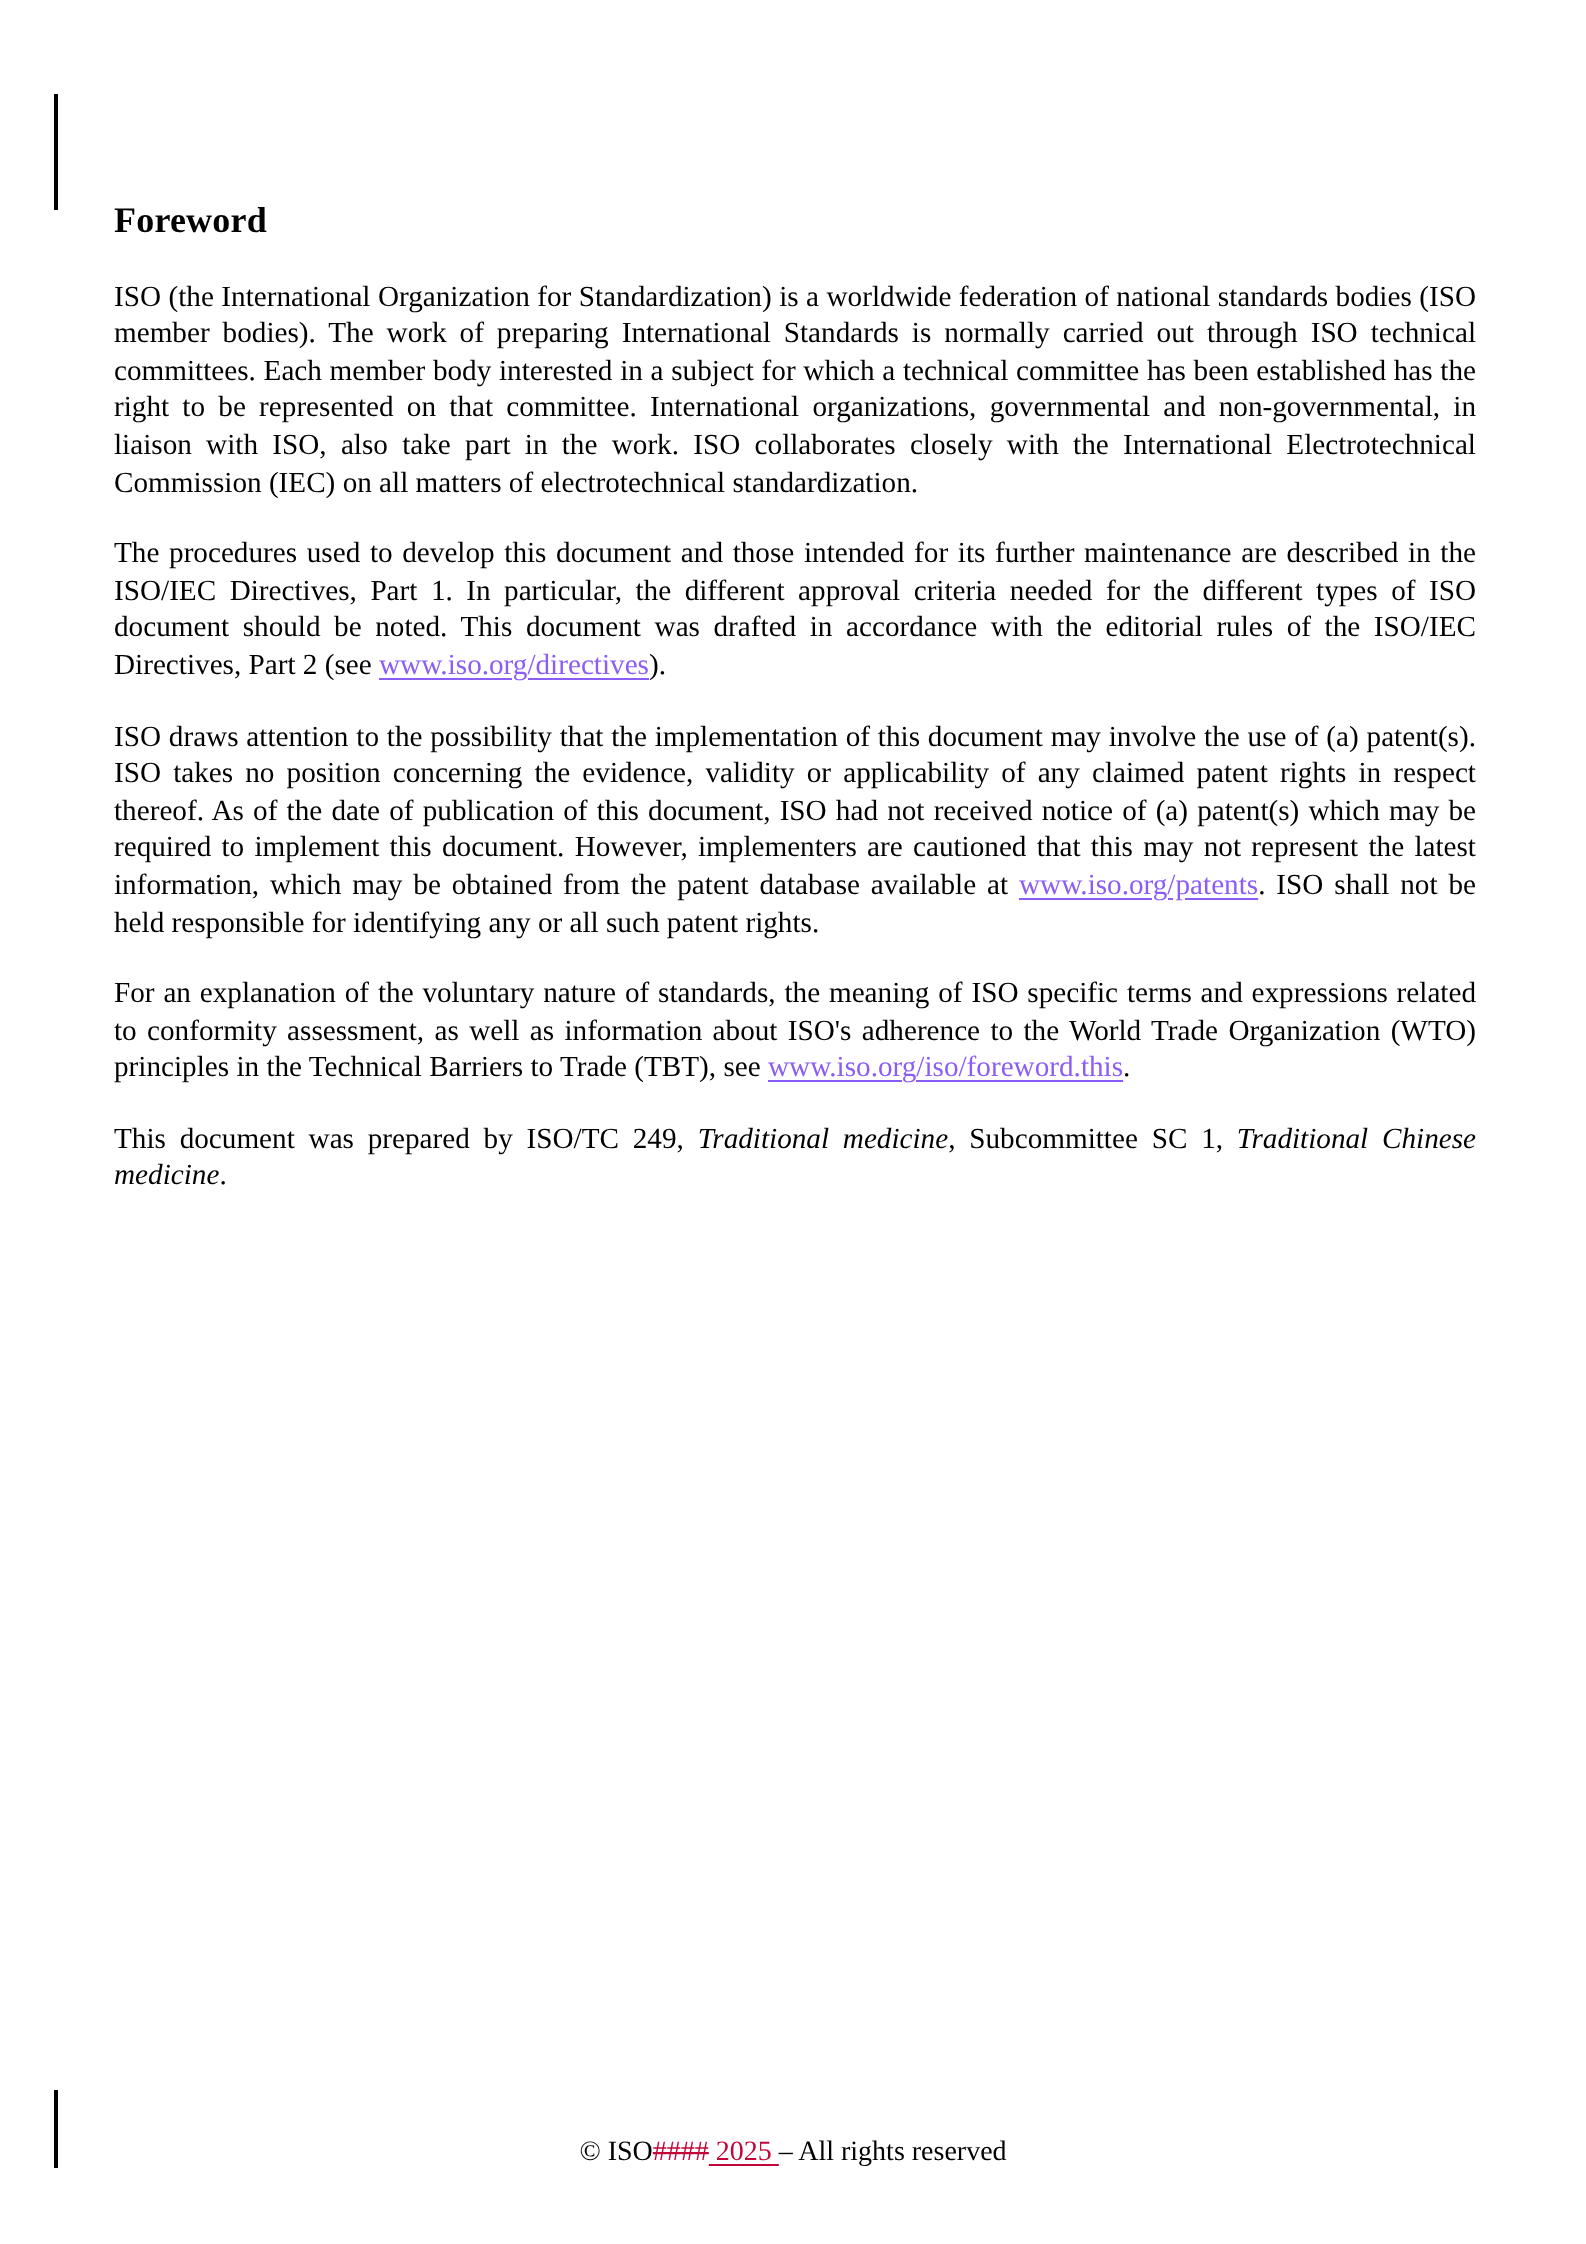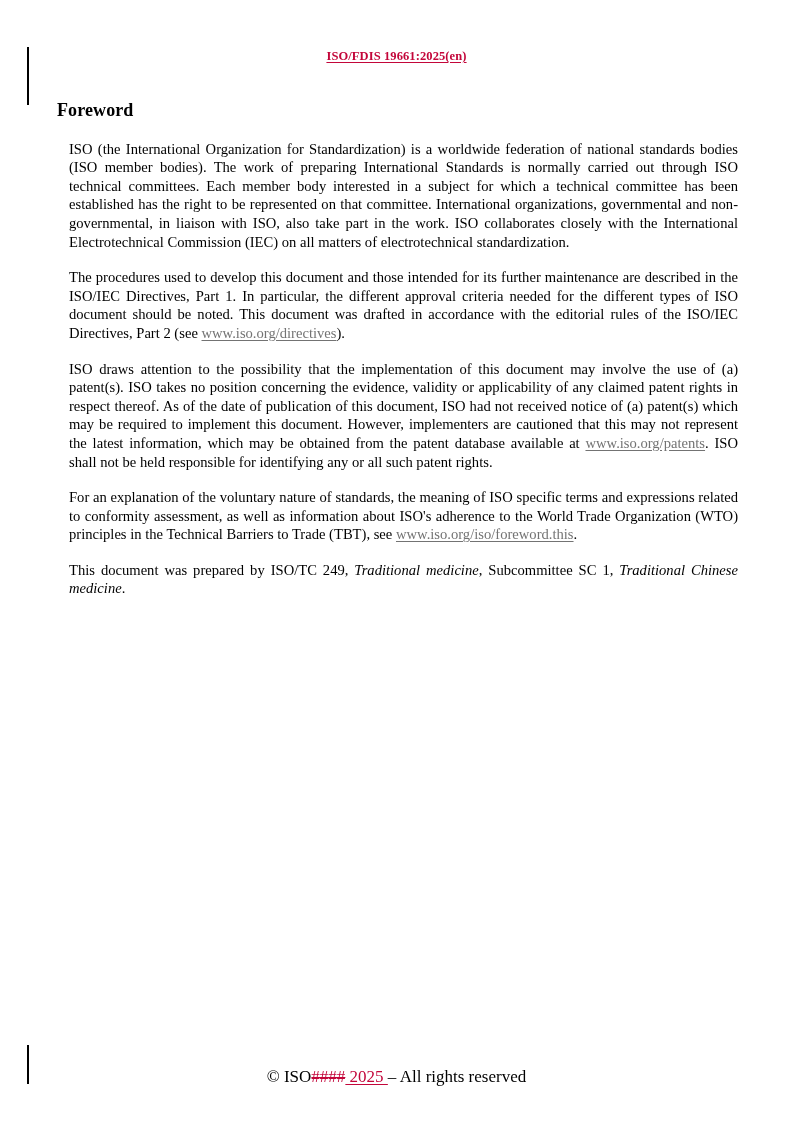--- a/index.html
+++ b/index.html
@@ -58,41 +58,41 @@
     margin: 0 0 18px 0;
     line-height: 1.2;
     letter-spacing: 0.1px;
   }
 
   p.para {
     font-size: 14.6px;
     line-height: 18.6px;
     text-align: justify;
     text-justify: inter-word;
-    margin: 0 0 17px 12px;
+    margin: 0 0 17px 0;
     hyphens: none;
   }
   p.para:last-child { margin-bottom: 0; }
 
   a.link {
-    color: #737373;
+    color: #8b5cf6;
     text-decoration: underline;
     text-underline-offset: 1.5px;
   }
 
   em.it { font-style: italic; }
 
   
   .doc-footer {
     position: absolute;
     top: 1068px;
     left: 0;
     width: 793px;
     text-align: center;
-    font-size: 17px;
+    font-size: 14px;
     line-height: 18px;
   }
   .doc-footer .ins {
     color: #c3063a;
     text-decoration: underline;
     text-underline-offset: 2px;
   }
   .doc-footer .del {
     color: #c3063a;
     text-decoration: line-through;
@@ -108,23 +108,20 @@
   }
 </style>
 </head>
 <body>
 
 <div class="page">
 
   <div class="change-bar top"></div>
   <div class="change-bar bottom"></div>
 
-  <div class="doc-header">
-    <span class="hdr-text">ISO/FDIS 19661:2025(en)</span>
-  </div>
 
   <div class="content">
 
     <h1 class="section-title">Foreword</h1>
 
     <p class="para">ISO (the International Organization for Standardization) is a worldwide federation of national standards bodies (ISO member bodies). The work of preparing International Standards is normally carried out through ISO technical committees. Each member body interested in a subject for which a technical committee has been established has the right to be represented on that committee. International organizations, governmental and non-governmental, in liaison with ISO, also take part in the work. ISO collaborates closely with the International Electrotechnical Commission (IEC) on all matters of electrotechnical standardization.</p>
 
     <p class="para"><span>The procedures used to develop this document and those intended for its further maintenance are described in the ISO/IEC Directives, Part 1. In particular, the different approval criteria needed for the different types of ISO document should be noted. This document was drafted in accordance with the editorial rules of the ISO/IEC Directives, Part 2 (see </span><a class="link" href="#">www.iso.org/directives</a><span>).</span></p>
 
     <p class="para"><span>ISO draws attention to the possibility that the implementation of this document may involve the use of (a) patent(s). ISO takes no position concerning the evidence, validity or applicability of any claimed patent rights in respect thereof. As of the date of publication of this document, ISO had not received notice of (a) patent(s) which may be required to implement this document. However, implementers are cautioned that this may not represent the latest information, which may be obtained from the patent database available at </span><a class="link" href="#">www.iso.org/patents</a><span>. ISO shall not be held responsible for identifying any or all such patent rights.</span></p>

